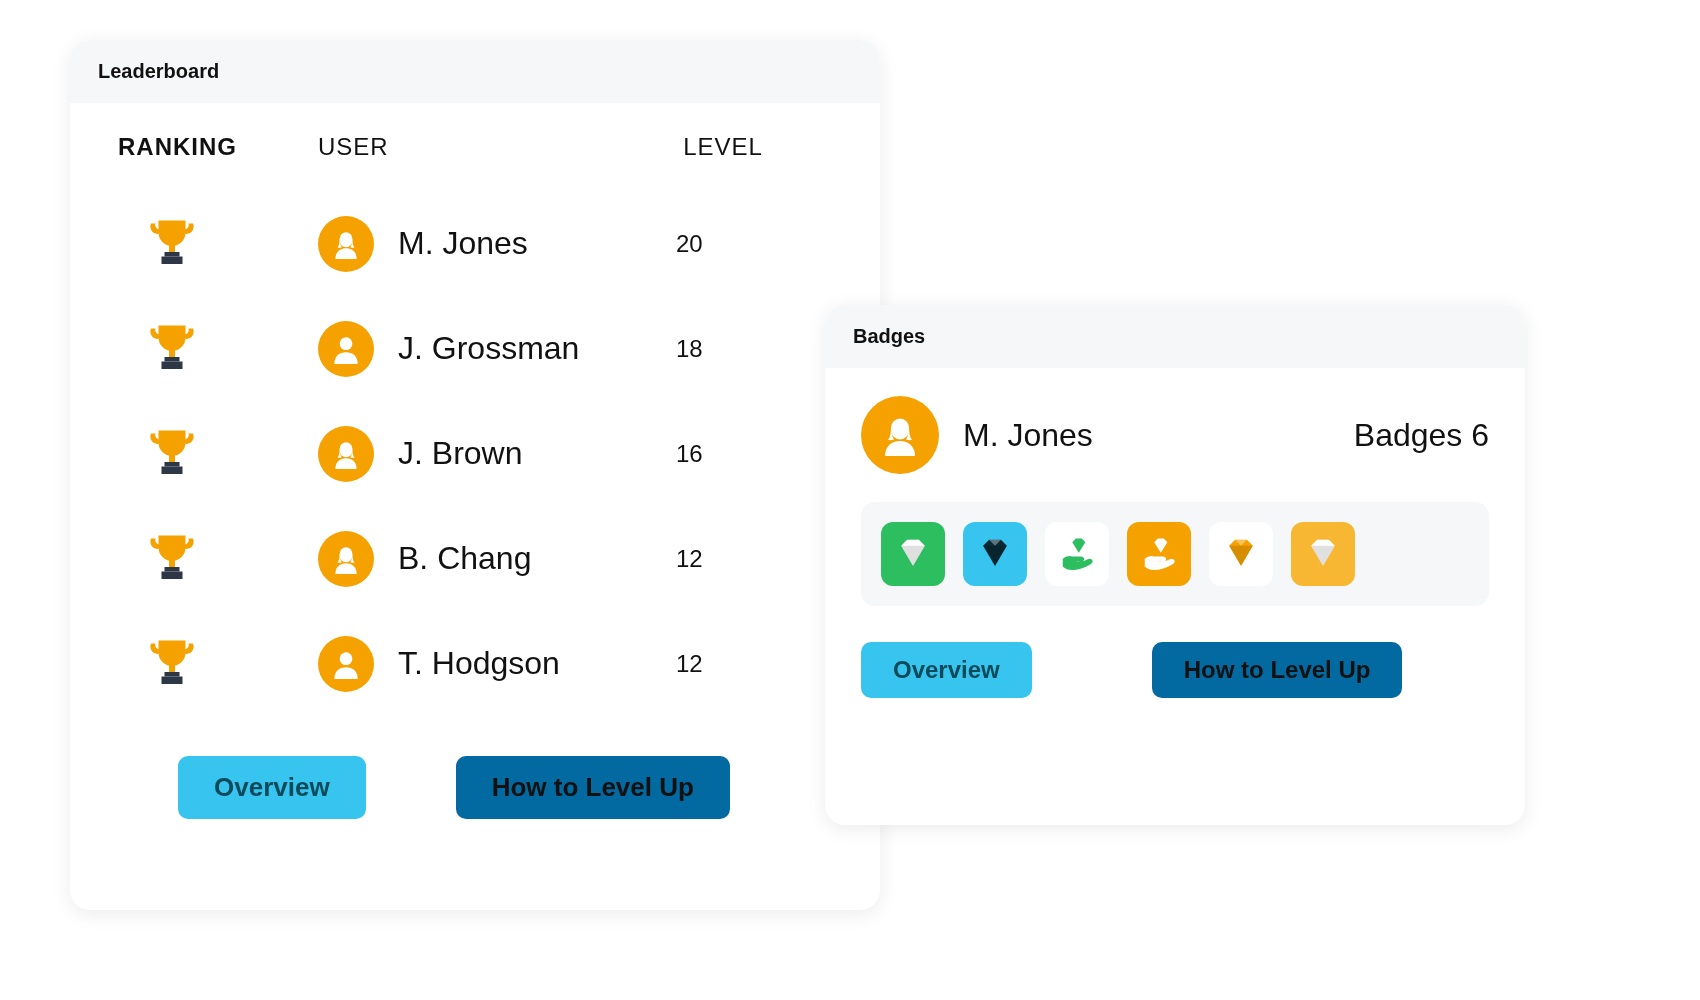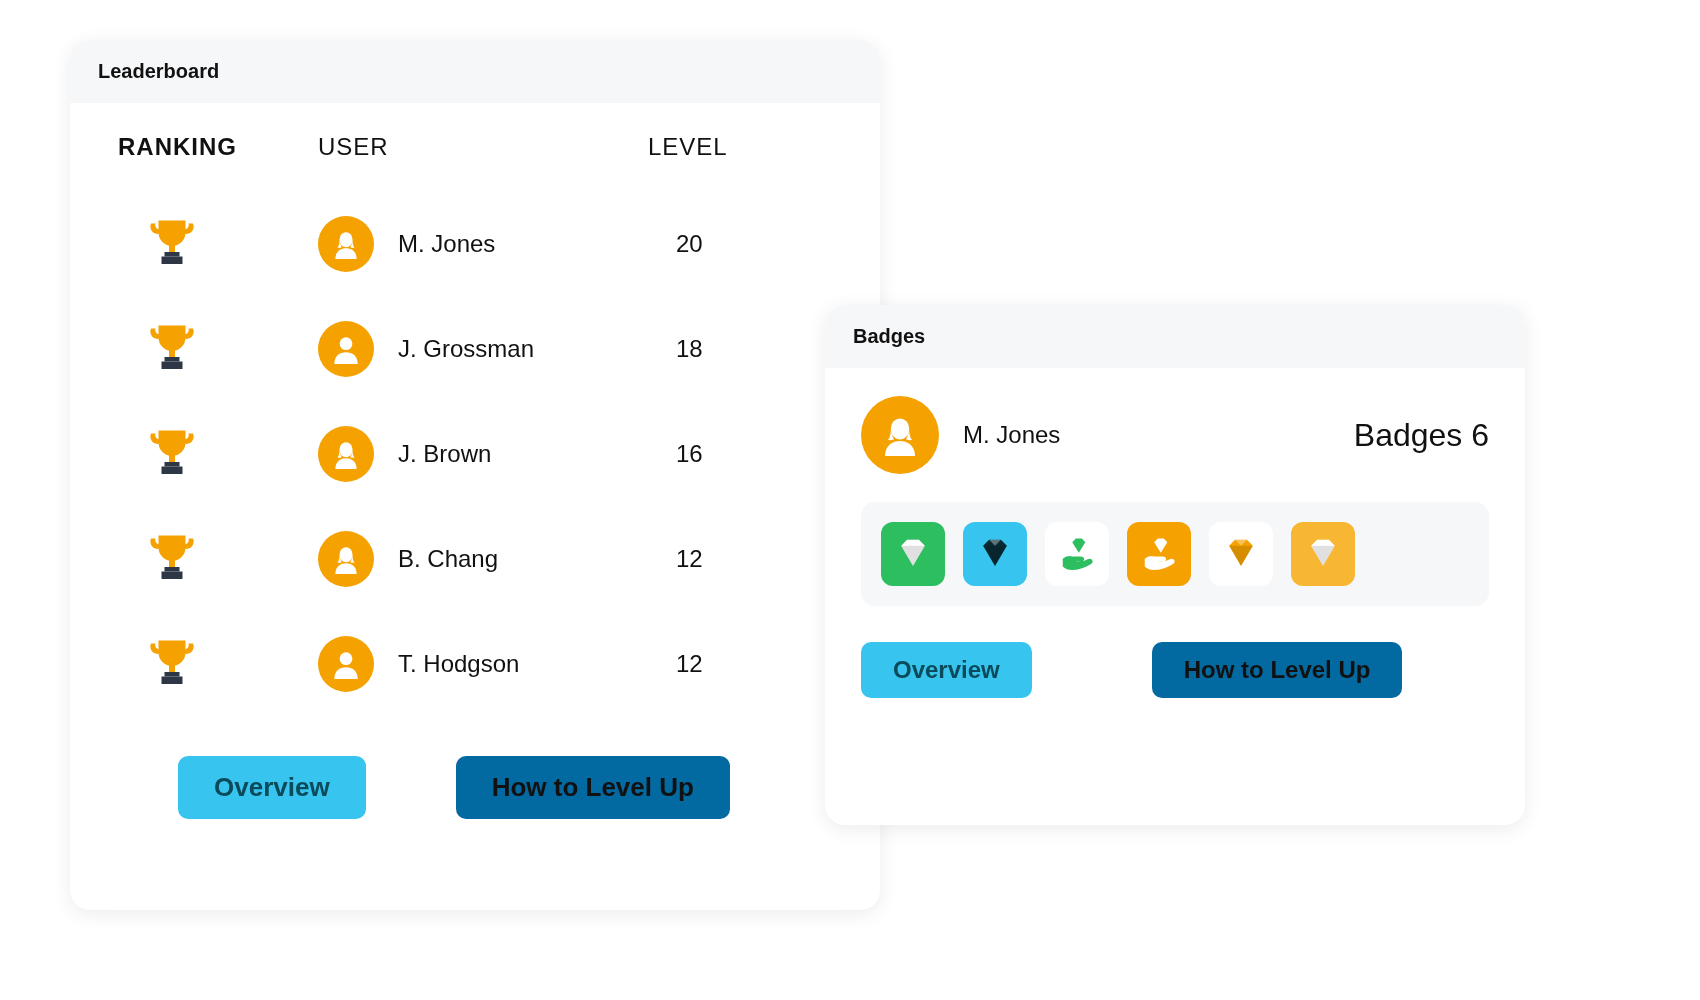--- a/index.html
+++ b/index.html
@@ -43,40 +43,40 @@
     margin-bottom: 30px;
   }
   .col-heading {
     font-size: 24px;
     letter-spacing: 1px;
     color: #111;
     font-weight: 400;
   }
   .col-rank { width: 200px; font-weight: bold; }
   .col-user { width: 330px; }
-  .col-level { width: 150px; }
+  .col-level { width: 150px; text-align: center; }
 
   .lb-row {
     display: flex;
     align-items: center;
     height: 105px;
   }
   .rank-cell { width: 200px; display:flex; justify-content:flex-start; padding-left:30px; }
   .user-cell { width: 330px; display:flex; align-items:center; gap:24px; }
   .level-cell { width: 150px; font-size: 24px; color:#111; padding-left:28px;}
 
   .trophy { width:48px; height:56px; }
   .avatar-circle {
     width:56px; height:56px; border-radius:50%;
     background:#f5a100;
     display:flex; align-items:center; justify-content:center;
   }
   .avatar-circle svg { width:34px; height:34px; }
 
-  .username { font-size:24px; color:#111; }
+  .username { font-size:32px; color:#111; }
 
   .actions {
     display:flex;
     gap:90px;
     margin-top:40px;
     padding-left:60px;
   }
   .btn {
     border:none;
     border-radius:10px;

